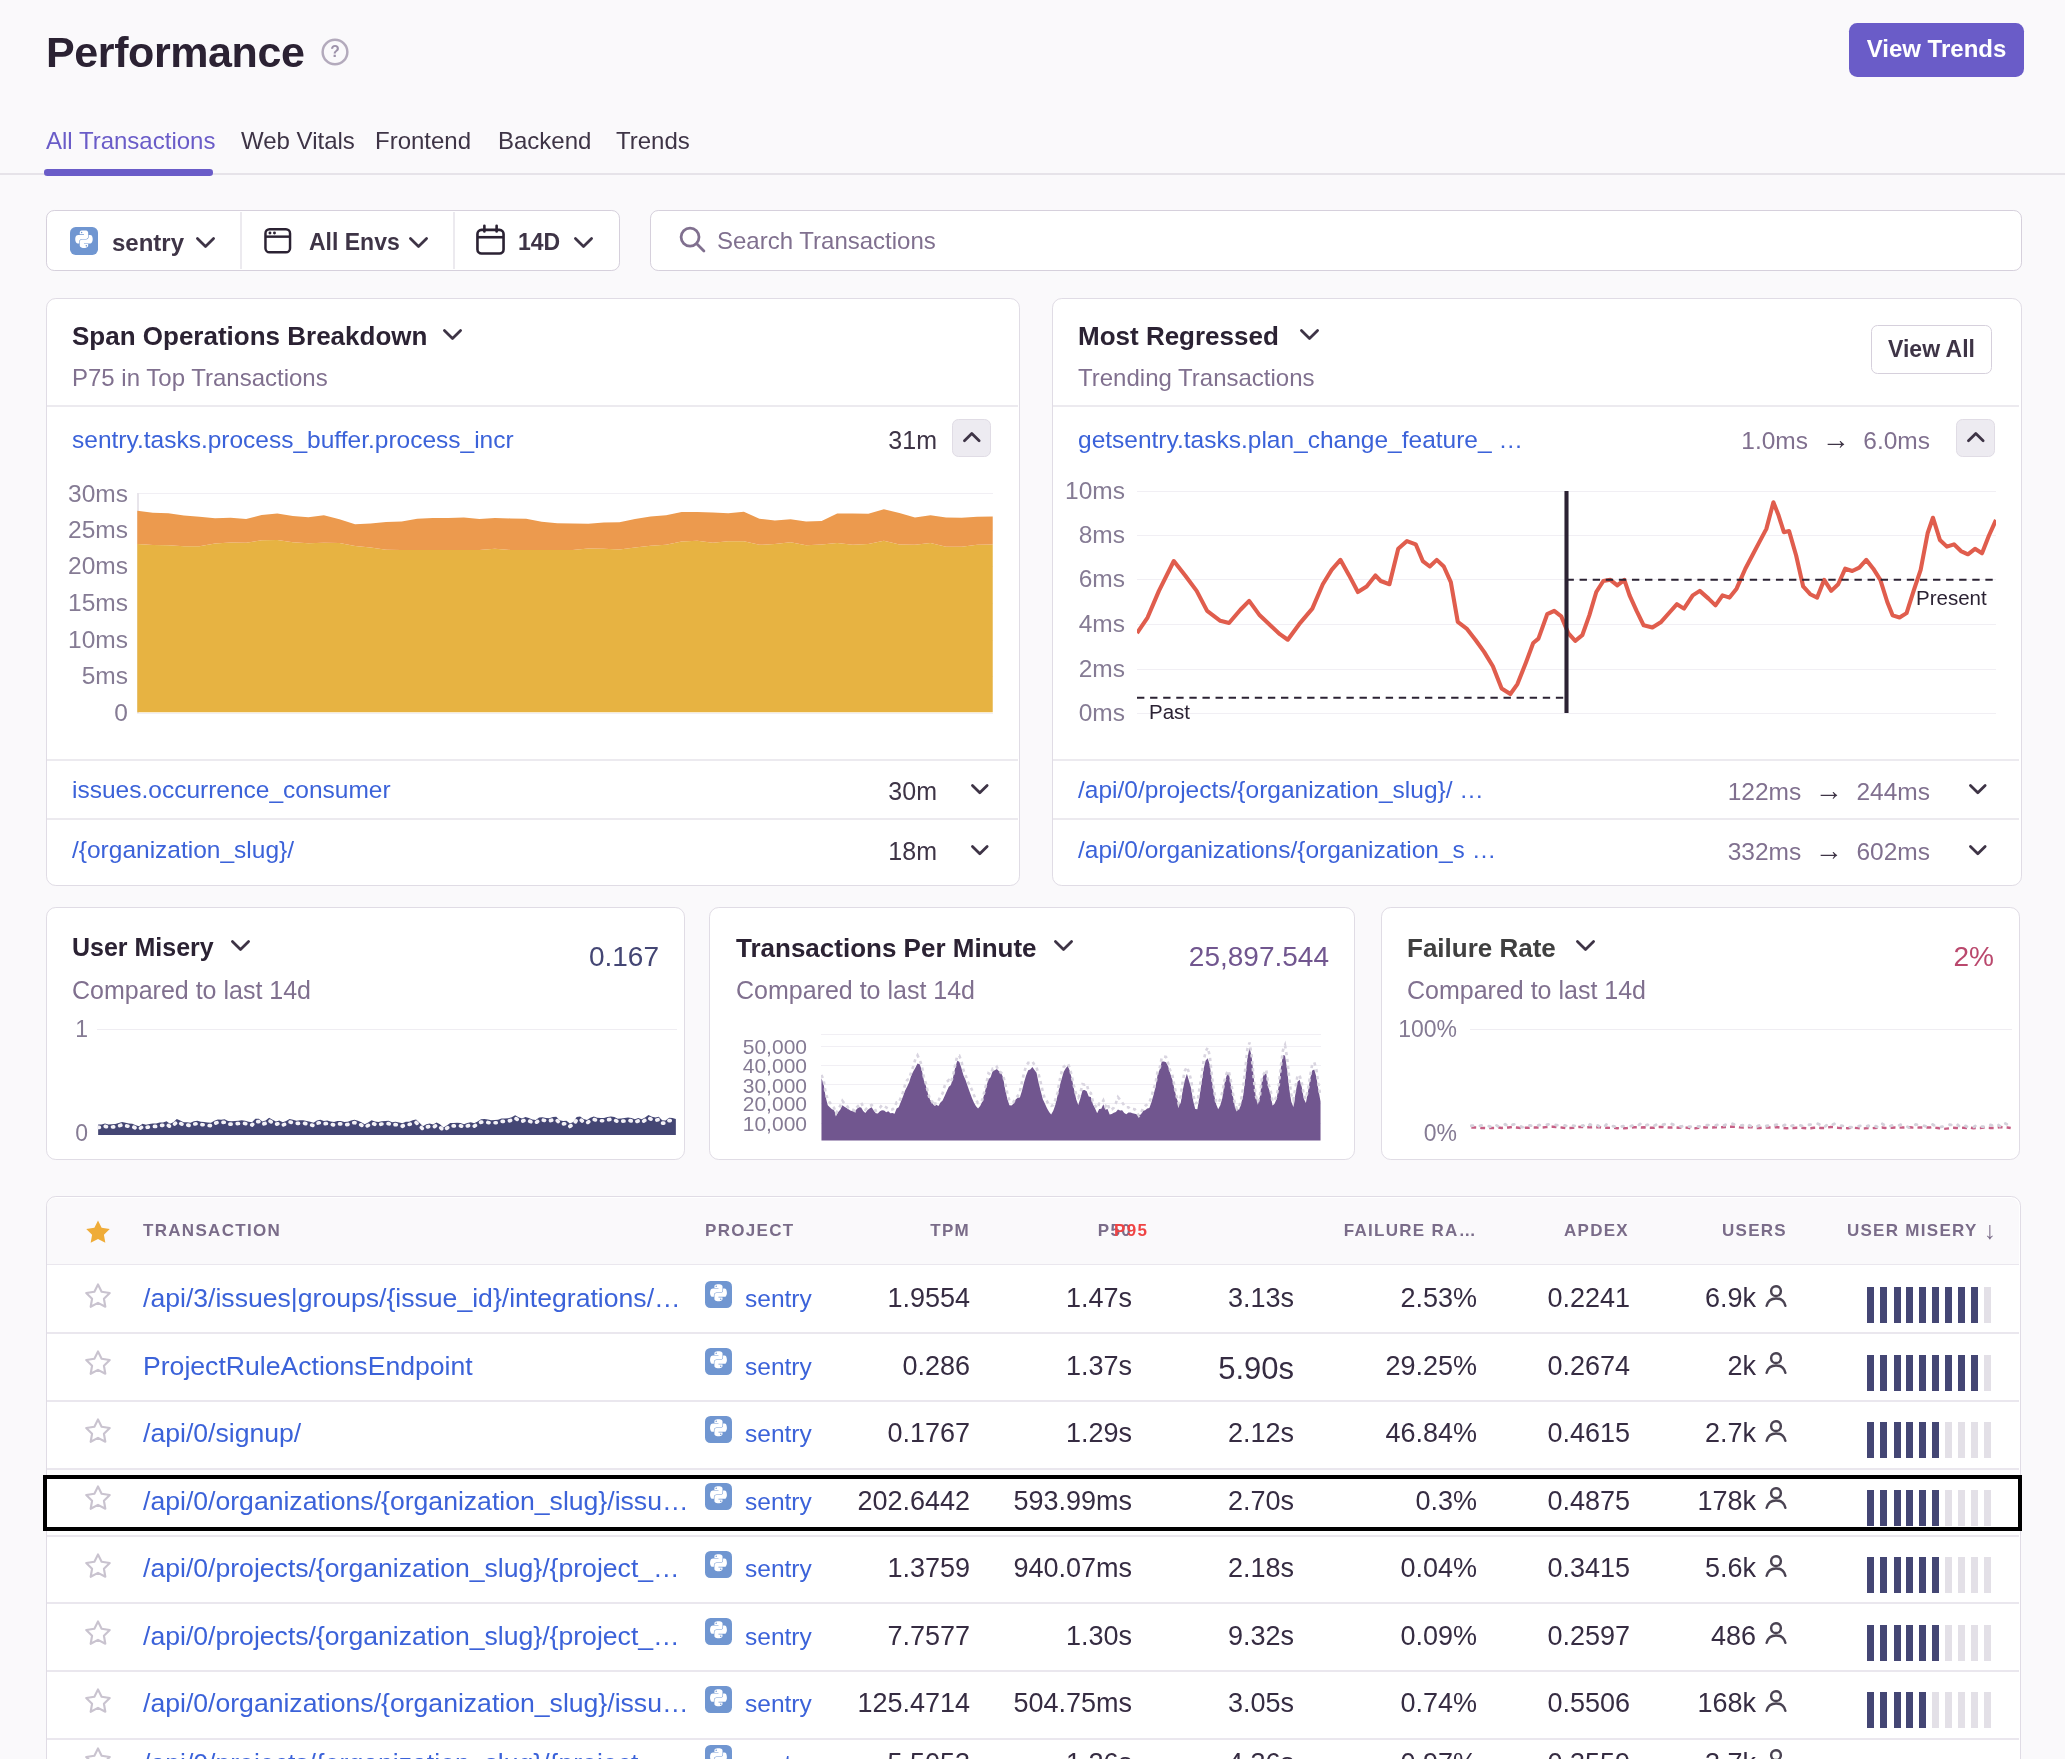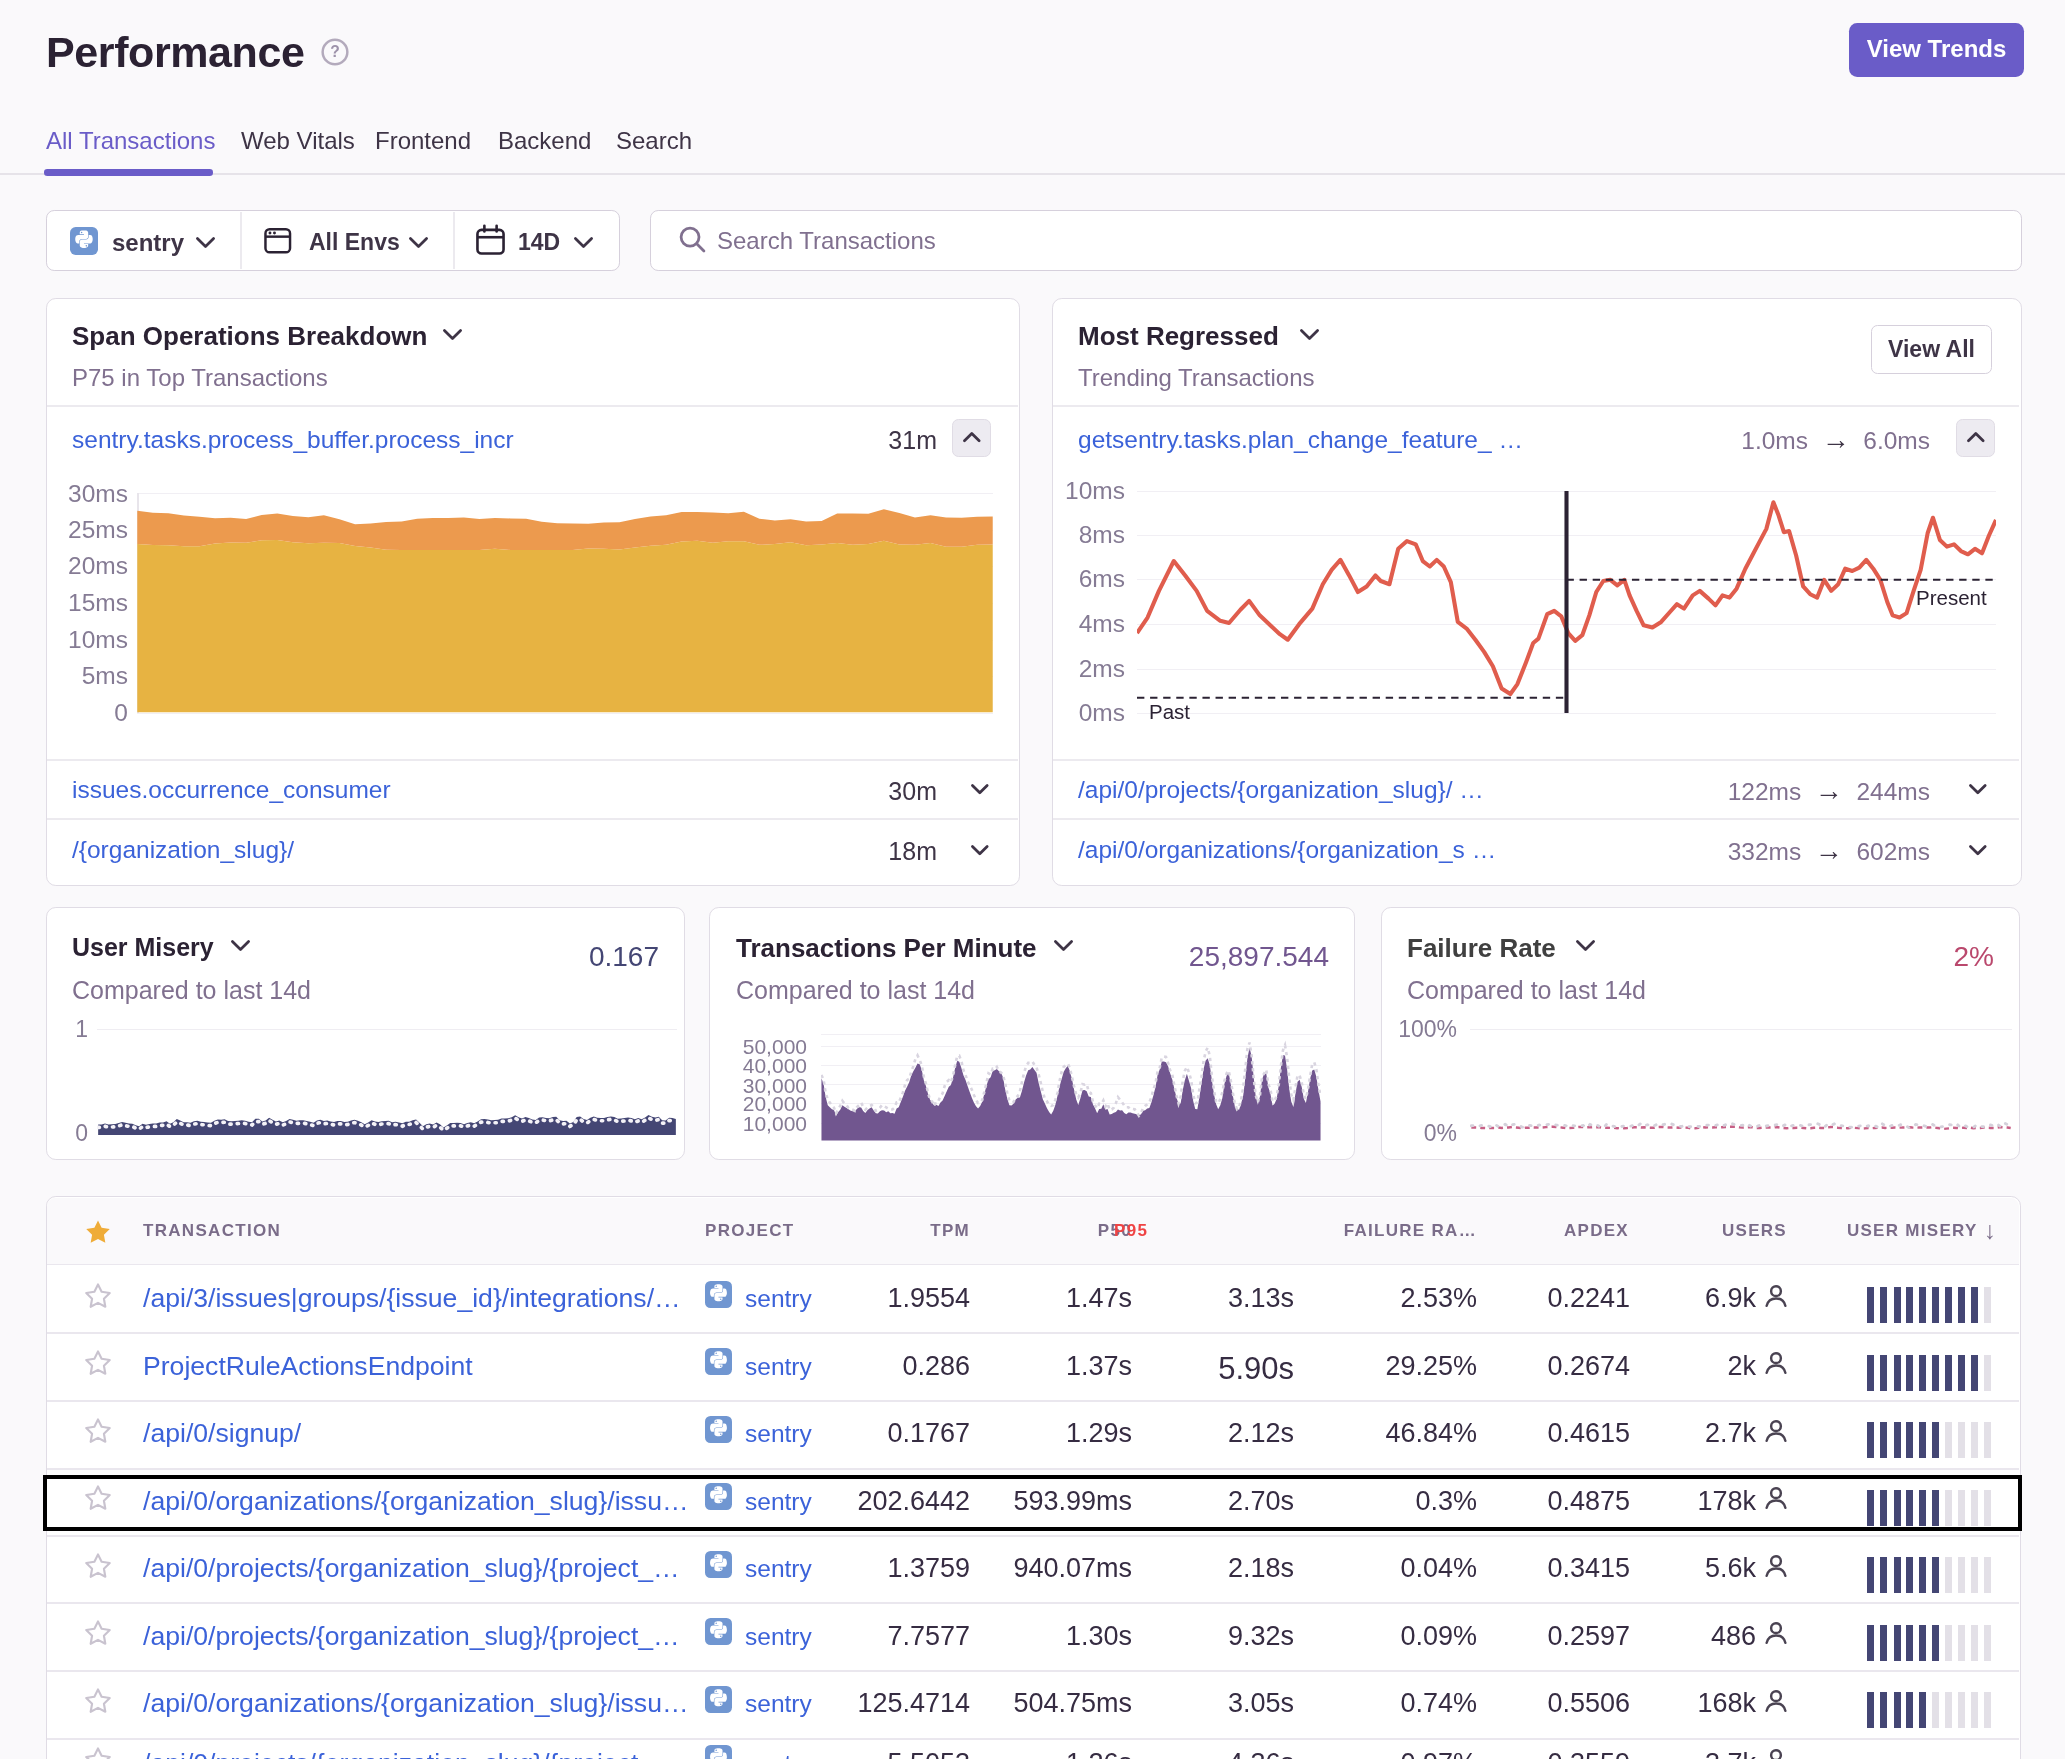--- a/index.html
+++ b/index.html
@@ -12,21 +12,21 @@
 <div class="abs b" style="left:46px;top:28px;font-size:43px;color:#2b2233;letter-spacing:-0.4px">Performance</div>
 <svg class="abs" style="left:321px;top:38px" width="28" height="28" viewBox="0 0 34 34">
 <circle cx="17" cy="17" r="15" fill="none" stroke="#b3aabc" stroke-width="3"></circle>
 <text x="17" y="23.5" font-size="19" font-weight="bold" fill="#9d92aa" text-anchor="middle" font-family="Liberation Sans">?</text>
   </svg>
 <div class="abs b" style="left:1849px;top:23px;width:175px;height:54px;background:#6a5cc8;border-radius:8.2px;color:#fff;font-size:24px;line-height:52px;text-align:center">View Trends</div>
 <div class="abs" style="left:46px;top:127px;font-size:24px;color:#6a5cc8">All Transactions</div>
 <div class="abs" style="left:241px;top:127px;font-size:24px;color:#3e3446">Web Vitals</div>
 <div class="abs" style="left:375px;top:127px;font-size:24px;color:#3e3446">Frontend</div>
 <div class="abs" style="left:498px;top:127px;font-size:24px;color:#3e3446">Backend</div>
-<div class="abs" style="left:616px;top:127px;font-size:24px;color:#3e3446">Search</div>
+<div class="abs" style="left:616px;top:127px;font-size:24px;color:#3e3446">Trends</div>
 <div class="abs" style="left:0;top:173px;width:2065px;height:1.6px;background:#e6e3e9"></div>
 <div class="abs" style="left:44px;top:169px;width:169px;height:6.5px;background:#6a5cc8;border-radius:3.3px"></div>
 <div class="abs" style="left:46px;top:210px;width:574px;height:61px;background:#fff;border:1.6px solid #d6d0dc;border-radius:8.2px"></div>
 <svg class="abs" style="left:70px;top:227px" width="28" height="28" viewBox="0 0 128 128">
     <rect x="0" y="0" width="128" height="128" rx="26" fill="#7096d1"></rect>
     <g transform="translate(14,14) scale(0.78)">
       <path d="M63.391 1.988c-4.222.02-8.252.379-11.8 1.007-10.45 1.846-12.346 5.71-12.346 12.837v9.411h24.693v3.137H29.977c-7.176 0-13.46 4.313-15.426 12.521-2.268 9.405-2.368 15.275 0 25.096 1.755 7.311 5.947 12.519 13.124 12.519h8.491V67.234c0-8.151 7.051-15.34 15.426-15.34h24.665c6.866 0 12.346-5.654 12.346-12.548V15.833c0-6.693-5.646-11.72-12.346-12.837-4.244-.706-8.645-1.027-12.866-1.008zM50.037 9.557c2.55 0 4.634 2.117 4.634 4.721 0 2.593-2.083 4.69-4.634 4.69-2.56 0-4.633-2.097-4.633-4.69-.001-2.604 2.073-4.721 4.633-4.721z" fill="#fff"></path>
       <path d="M91.682 28.38v10.966c0 8.5-7.208 15.655-15.426 15.655H51.591c-6.756 0-12.346 5.783-12.346 12.549v23.515c0 6.691 5.818 10.628 12.346 12.547 7.816 2.297 15.312 2.713 24.665 0 6.216-1.801 12.346-5.423 12.346-12.547v-9.412H63.938v-3.138h37.012c7.176 0 9.852-5.005 12.348-12.519 2.578-7.735 2.467-15.174 0-25.096-1.774-7.145-5.161-12.521-12.348-12.521h-9.268zM77.809 87.927c2.561 0 4.634 2.097 4.634 4.692 0 2.602-2.074 4.719-4.634 4.719-2.55 0-4.633-2.117-4.633-4.719 0-2.595 2.083-4.692 4.633-4.692z" fill="#fff"></path>
     </g>
   </svg>

